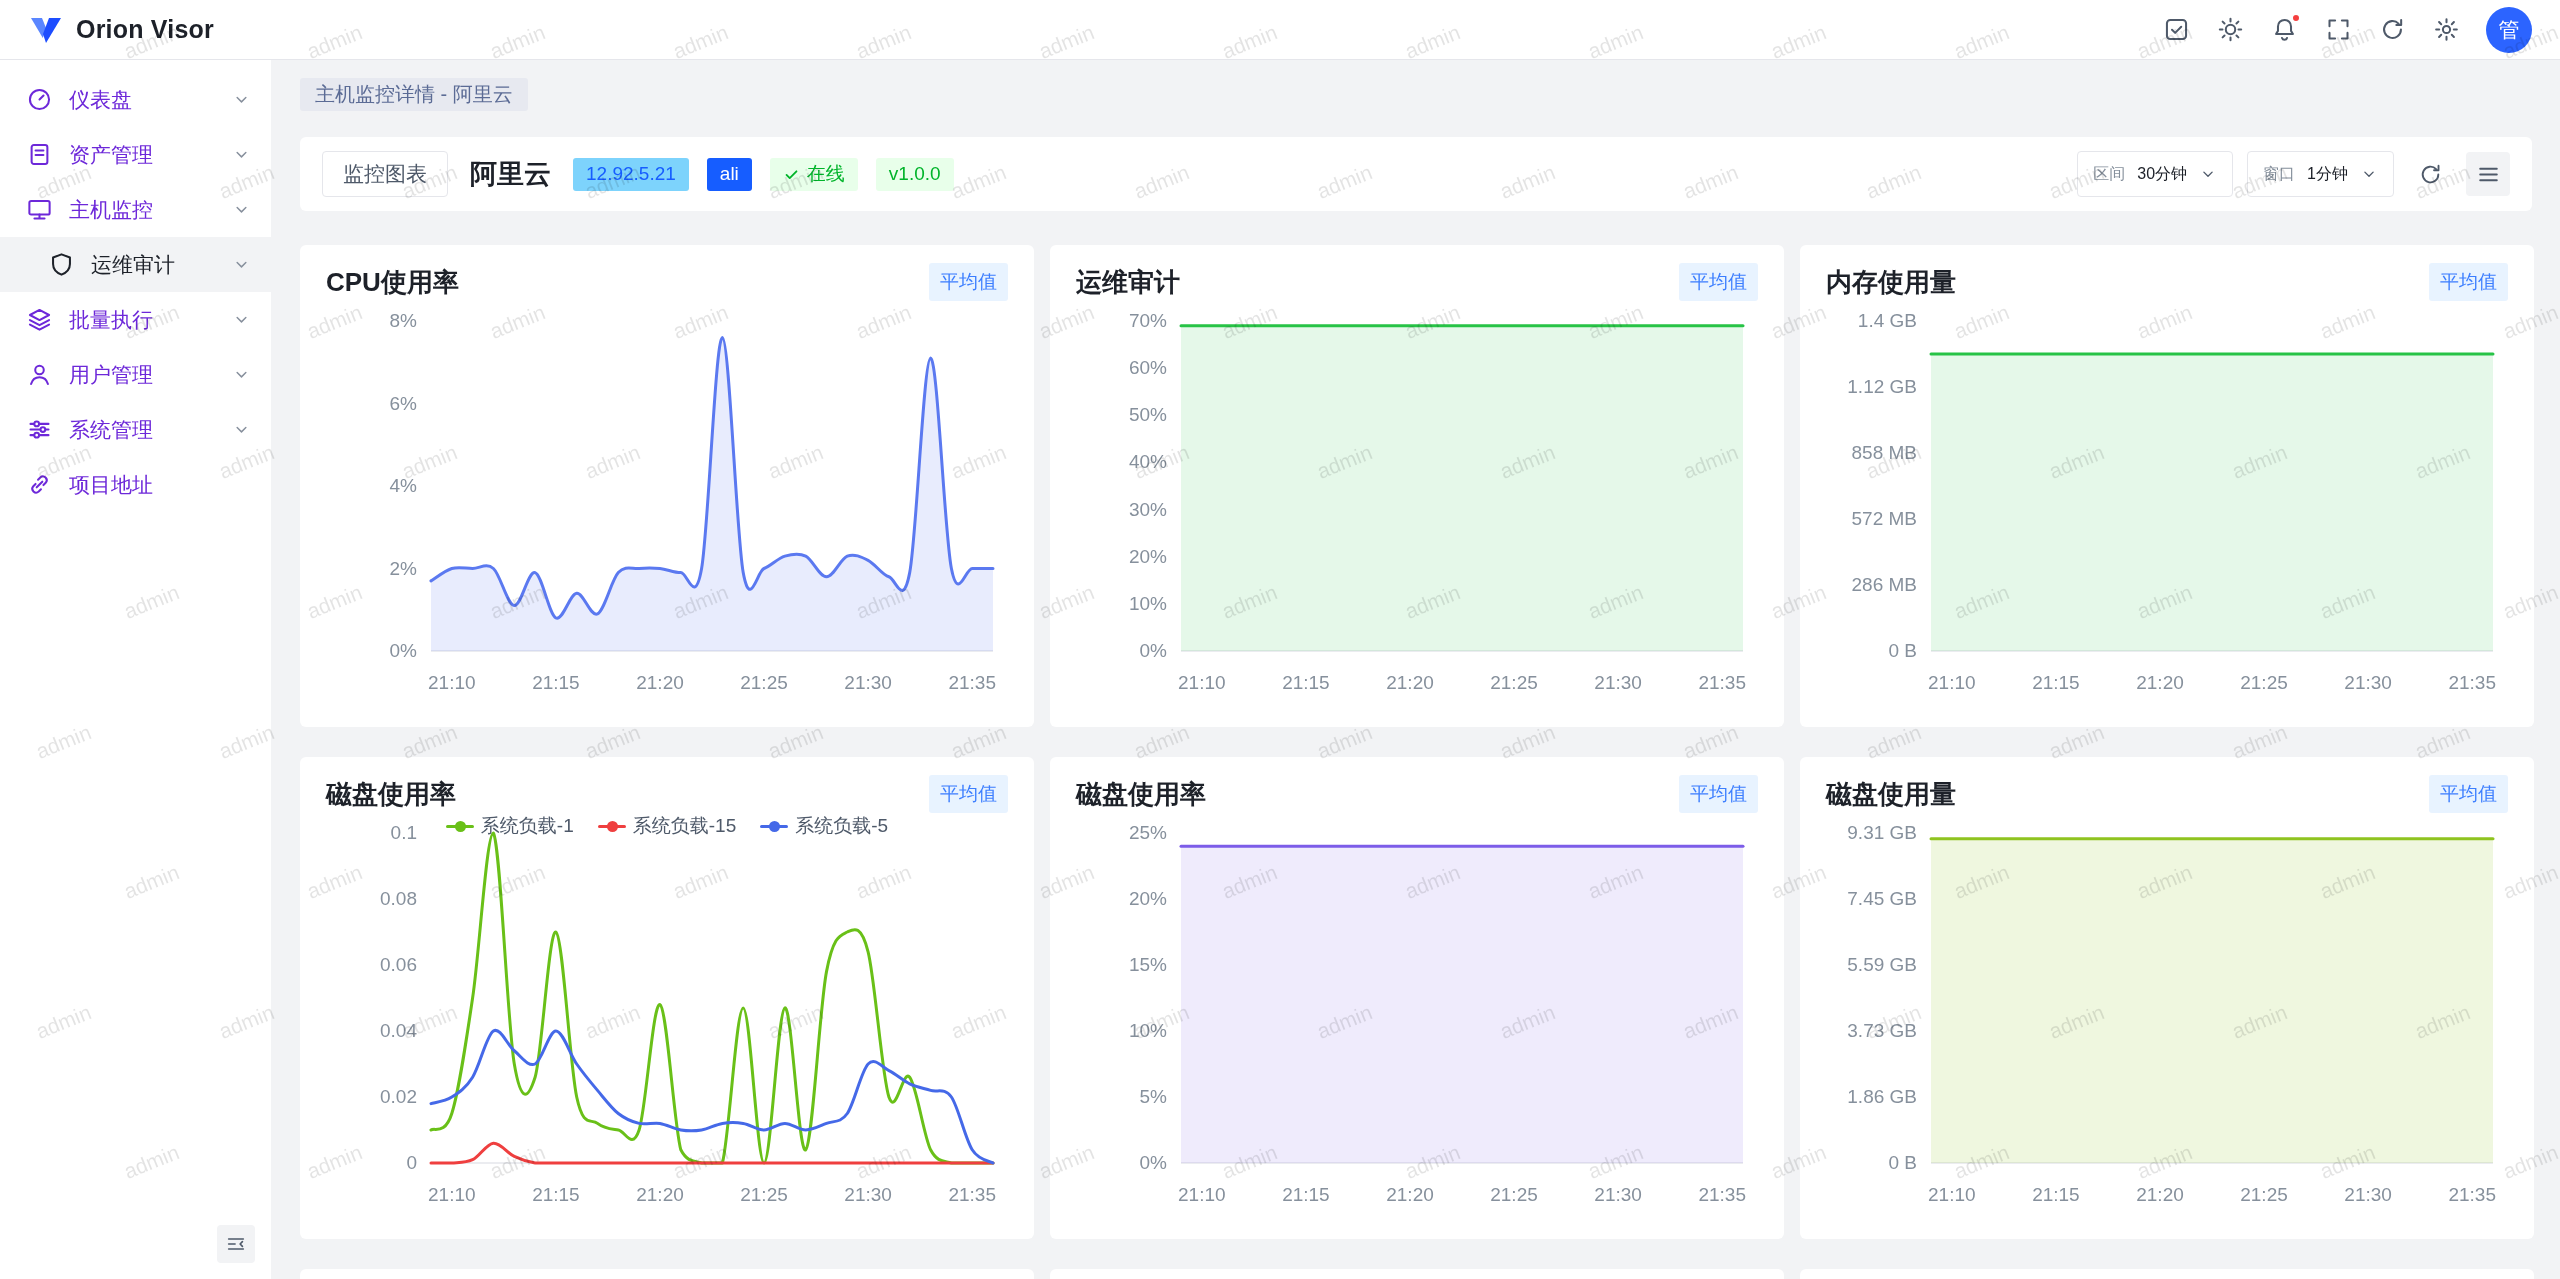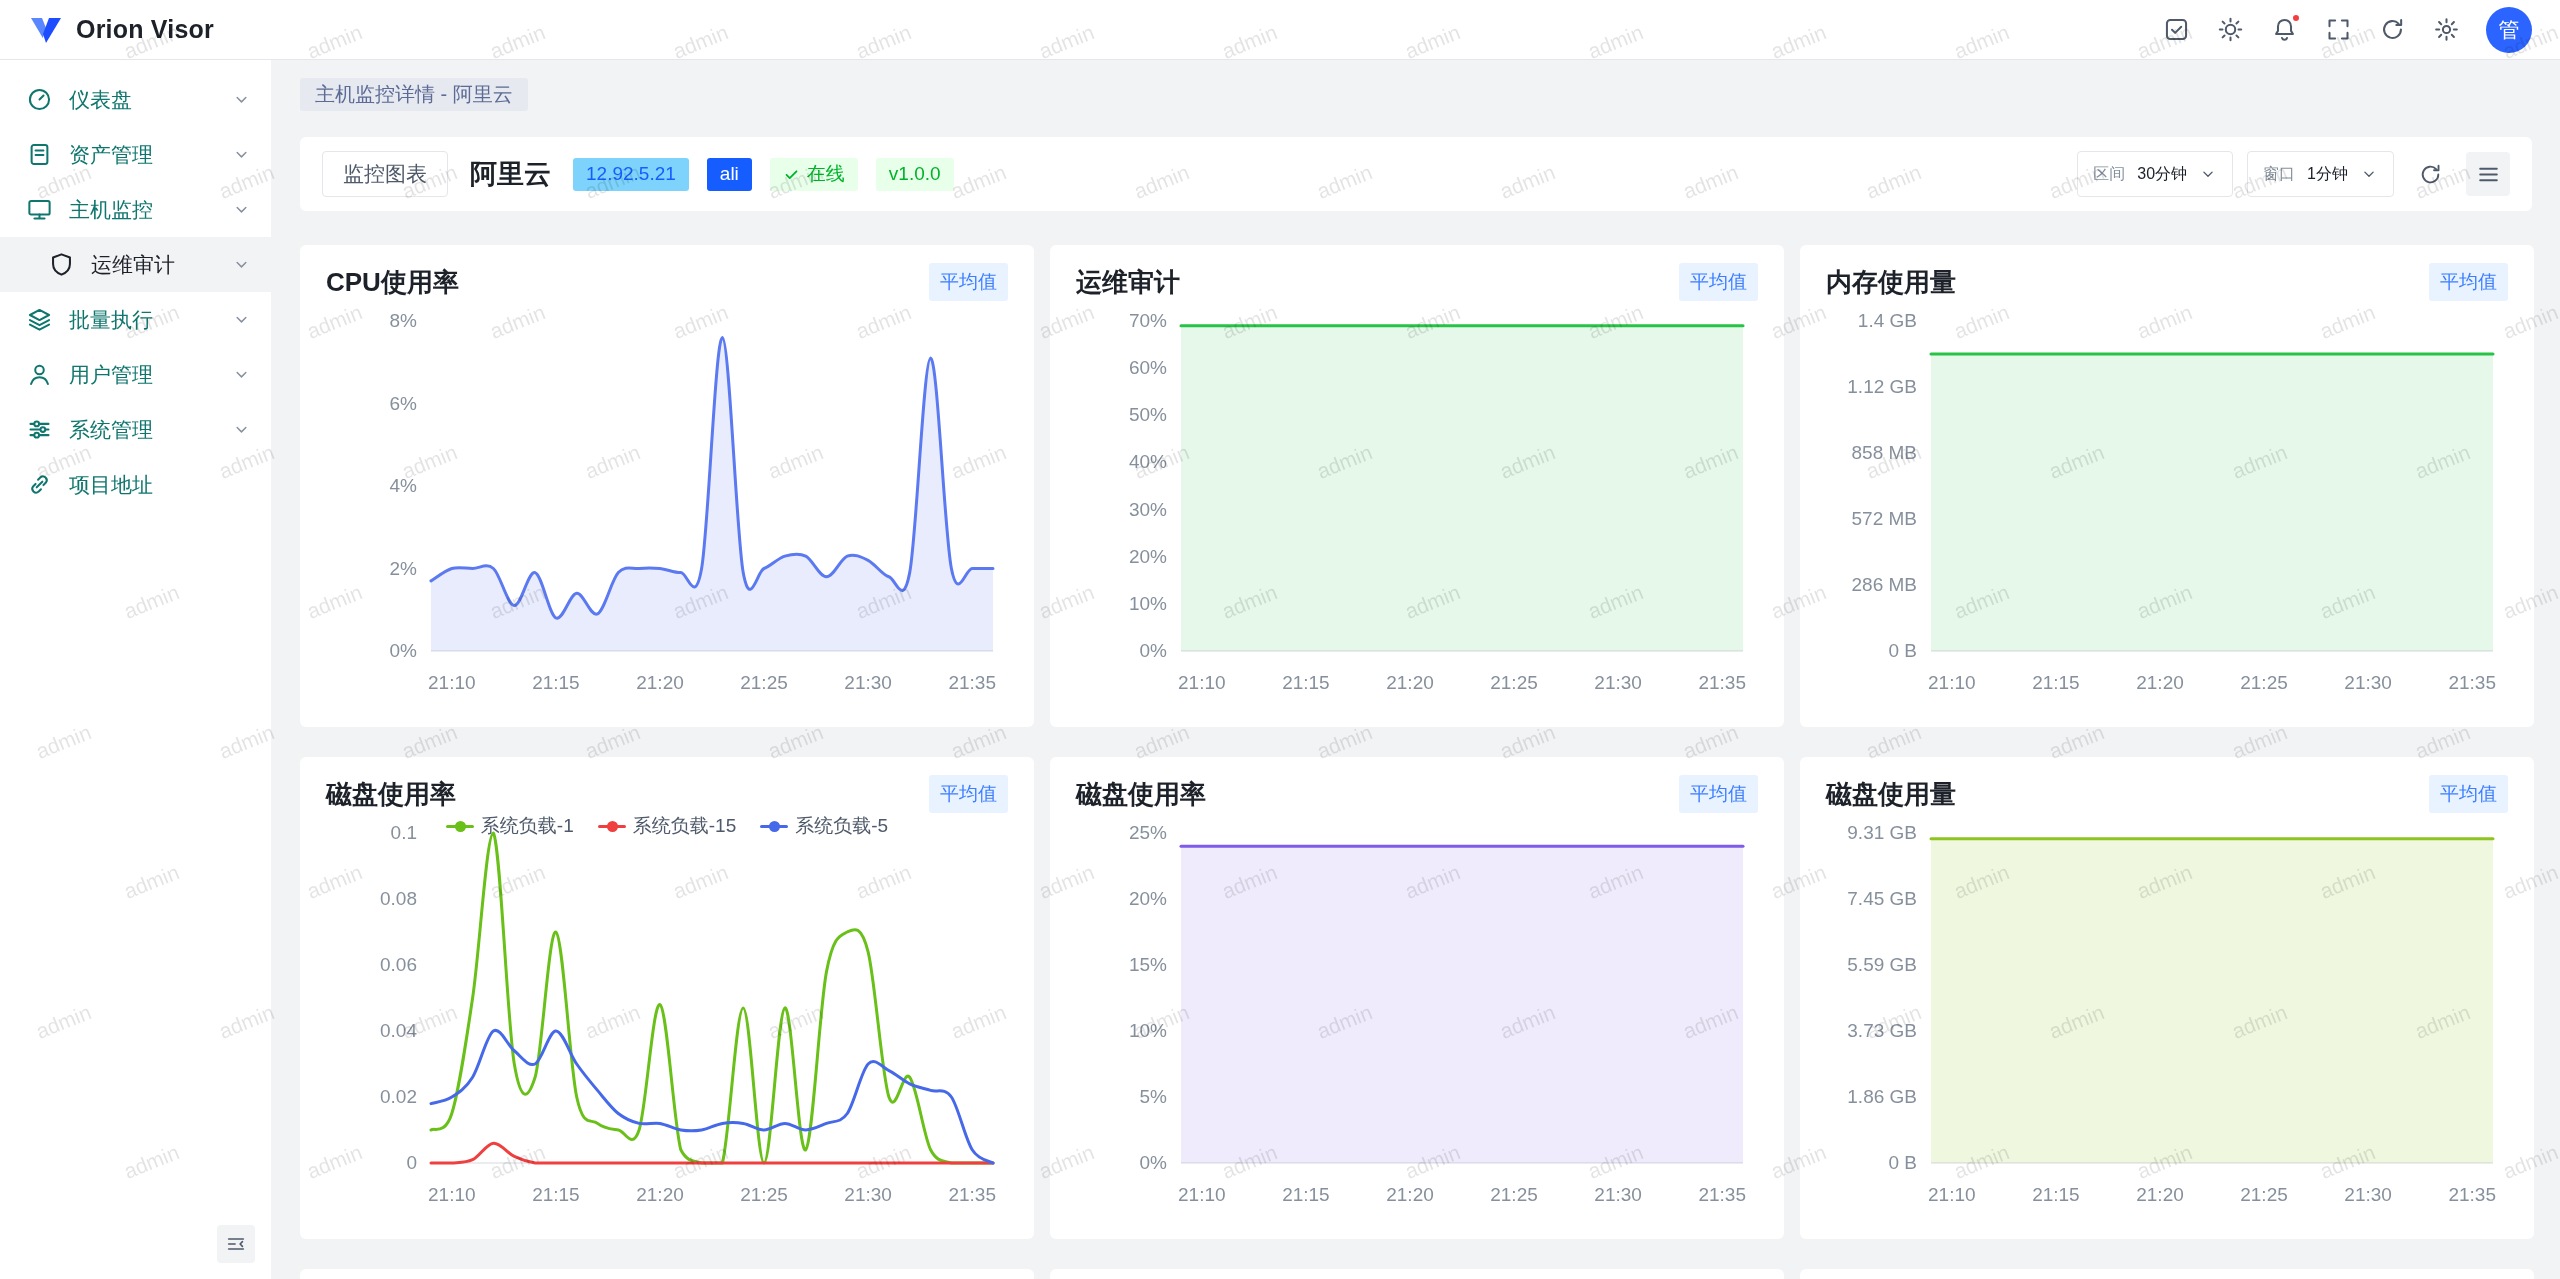--- a/index.html
+++ b/index.html
@@ -34,21 +34,21 @@
     margin-left:8px; cursor:pointer;
   }
 
   
   .sidebar {
     position:absolute; top:60px; left:0; bottom:0; width:272px; background:#fff;
     z-index:20; padding-top:12px; border-right:1px solid #f2f3f5;
   }
   .menu-item {
     height:55px; display:flex; align-items:center; padding:0 20px 0 26px;
-    color:#0f766e; font-size:21px; cursor:pointer;
+    color:#6d28d9; font-size:21px; cursor:pointer;
   }
   .menu-item.active { background:#f2f3f5; color:#1d2129;padding-left:48px; }
   .mi-icon { width:27px; height:27px; margin-right:16px; flex:0 0 auto; }
   .mi-icon svg { width:27px; height:27px; }
   .mi-label { flex:1; white-space:nowrap; }
   .mi-chevron { width:19px; height:19px; color:#868f9c; }
   .mi-chevron svg { width:19px; height:19px; }
   .collapse-btn {
     position:absolute; right:16px; bottom:16px; width:38px; height:38px;
     background:#f2f3f5; border-radius:4px; color:#4e5969; display:flex;

